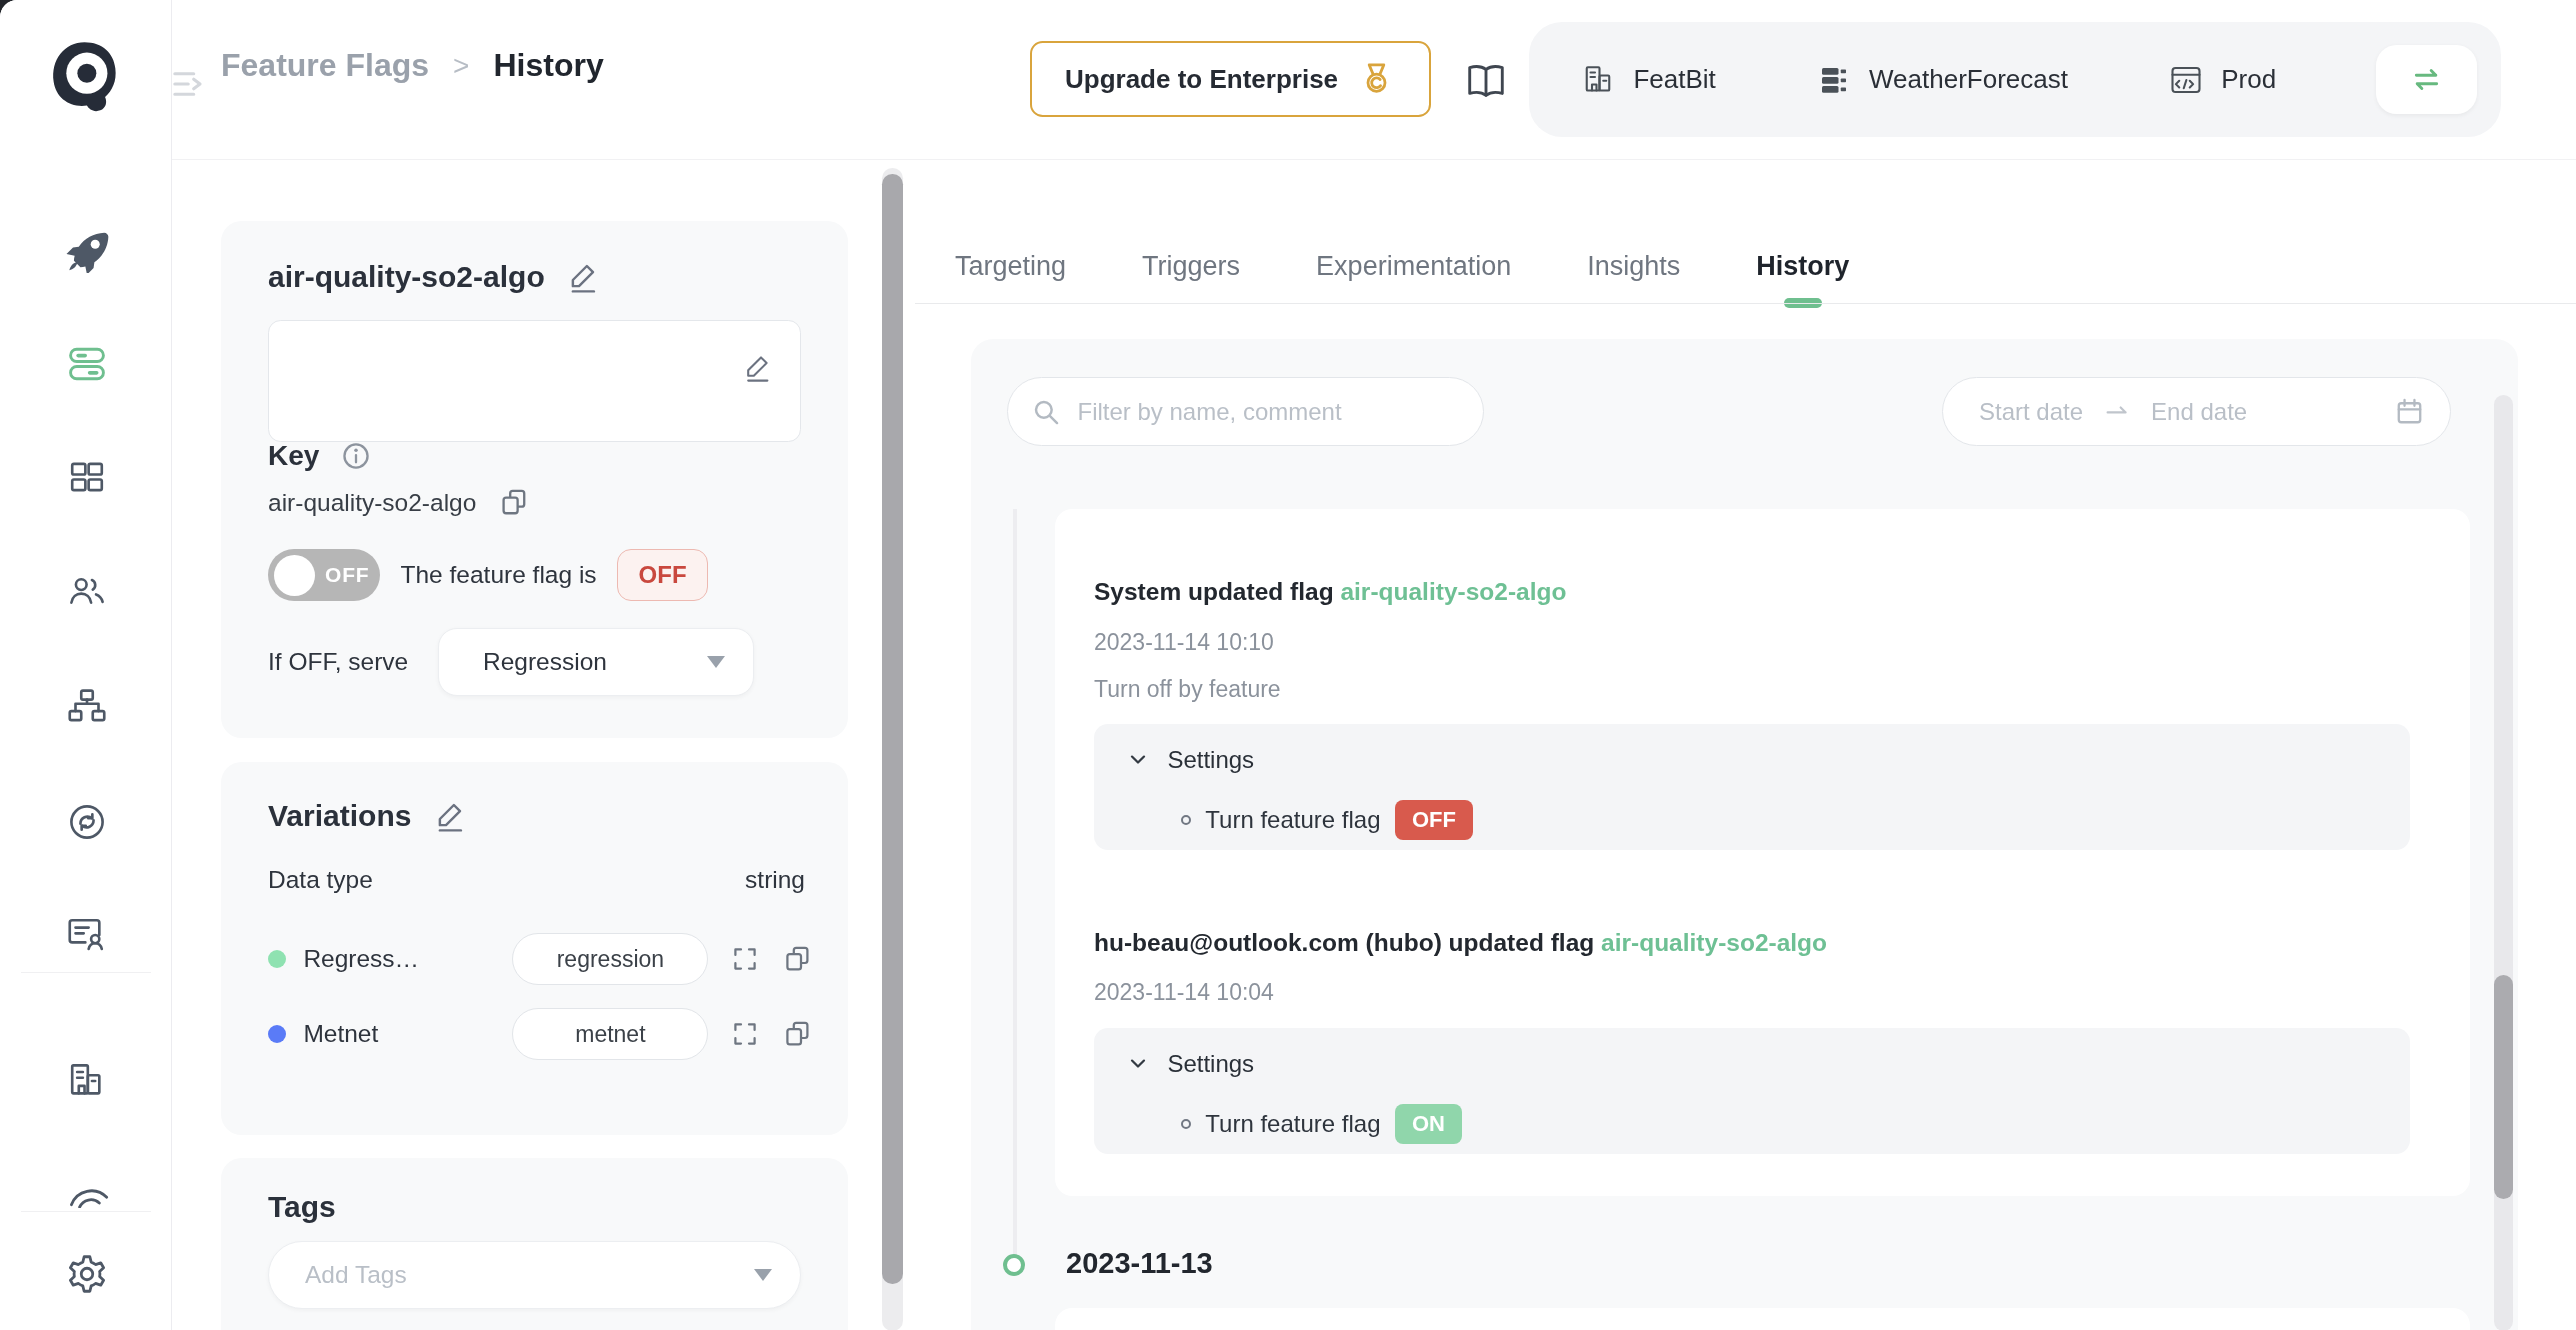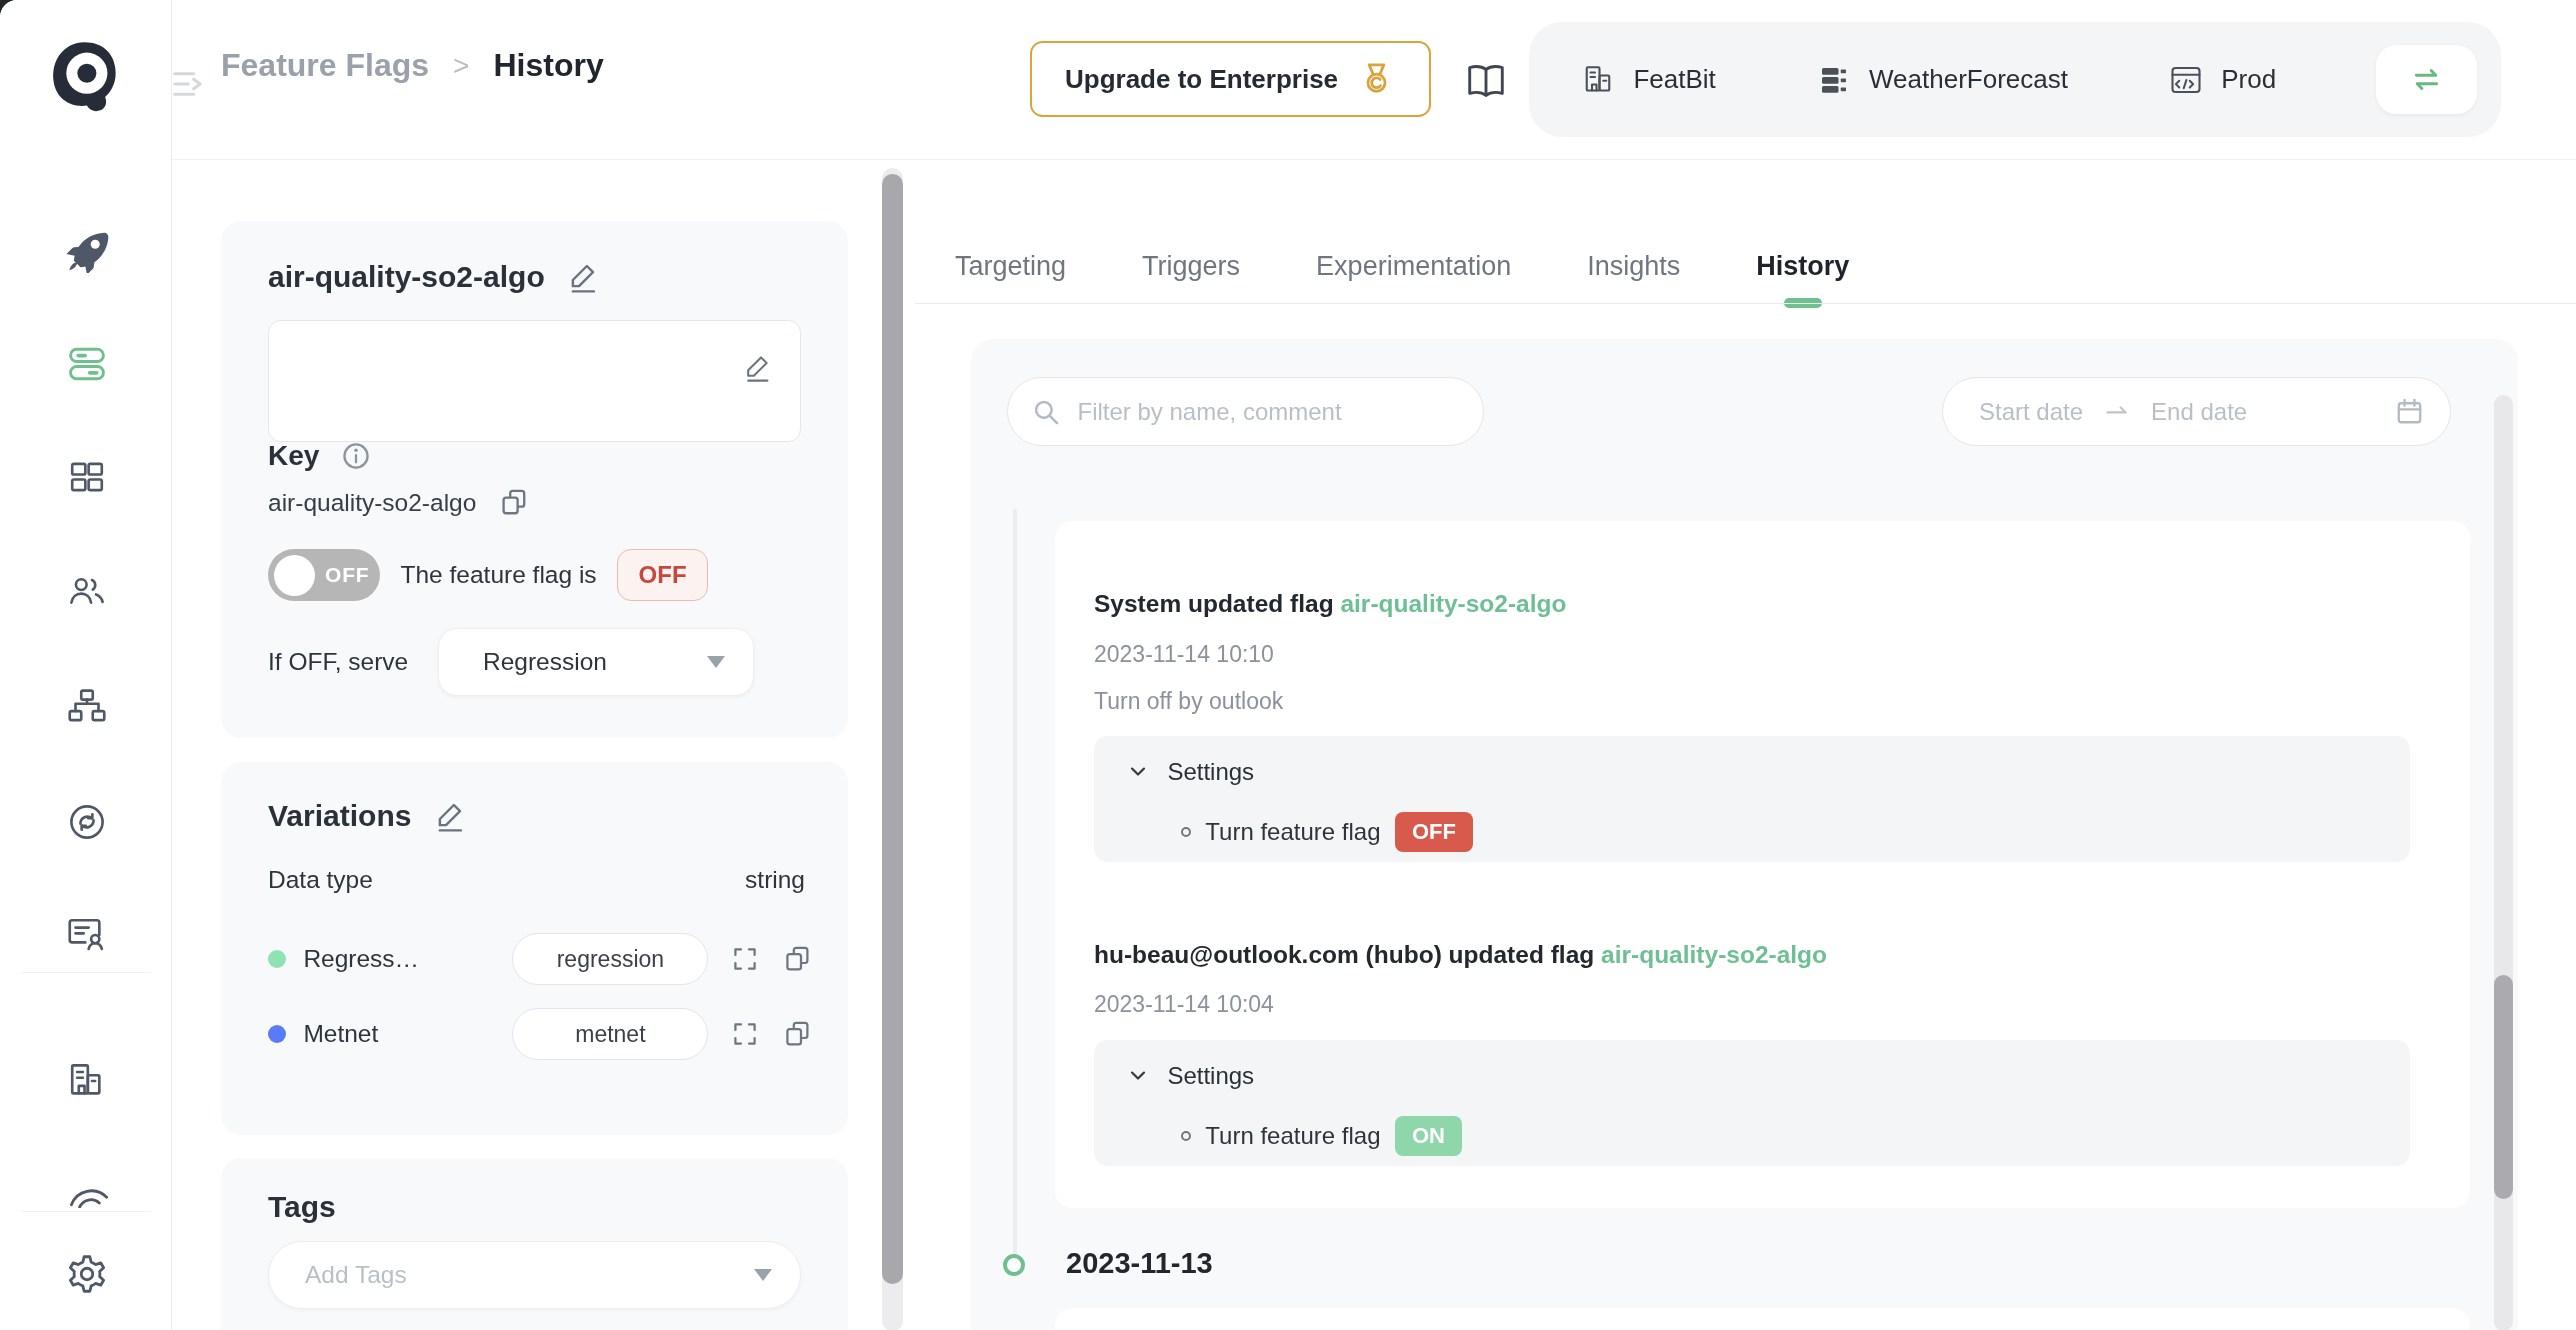--- a/index.html
+++ b/index.html
@@ -108,21 +108,21 @@
   .filter { position:absolute; top:38px; height:69px; background:#fff; border:1.6px solid #e3e6ea;
             border-radius:35px; display:flex; align-items:center; }
   .filter input { border:none; outline:none; background:transparent; flex:1;
                   font:24px "Liberation Sans",sans-serif; color:#2e343d; }
   .filter input::placeholder { color:#b9bfc7; }
   .ph { font-size:24px; color:#b9bfc7; }
   .timeline-line { position:absolute; left:42px; top:170px; width:4px; height:748px; background:#ededf0; }
   .timeline-dot { position:absolute; left:32px; top:915px; width:22px; height:22px; border-radius:50%;
                   background:#fff; border:4.7px solid #6fbf8f; }
   .date-head { position:absolute; left:95px; top:908px; font-size:29px; font-weight:700; color:#22272e; }
-  .tcard { position:absolute; left:84px; top:182px; width:1415px; height:687px;
+  .tcard { position:absolute; left:84px; top:170px; width:1415px; height:687px;
            background:#fff; border-radius:17.4px; }
   .tcard2 { position:absolute; left:84px; top:969px; width:1415px; height:95px;
             background:#fff; border-radius:17.4px; }
   .e-title { position:absolute; left:39px; font-size:24.5px; font-weight:700; color:#23282f; }
   .e-title a { color:#6ec094; text-decoration:none; cursor:pointer; }
   .e-time { position:absolute; left:39px; font-size:23px; color:#8b929c; }
   .e-comment { position:absolute; left:39px; font-size:23px; color:#8b929c; }
   .sbox { position:absolute; left:39px; width:1316px; height:126px; background:#f4f5f7; border-radius:14px; }
   .sbox .srow1 { position:absolute; left:32px; top:22px; display:flex; align-items:center; gap:17.4px; cursor:pointer; }
   .sbox .srow1 span { font-size:24px; color:#2a3038; }
@@ -506,21 +506,21 @@
 
     <div class="timeline-line"></div>
 
     <div class="tcard">
 
       <div class="e-title" style="top:69px;">
         <span>System updated flag</span>
         <a>air-quality-so2-algo</a>
       </div>
       <div class="e-time" style="top:120px;">2023-11-14 10:10</div>
-      <div class="e-comment" style="top:167px;">Turn off by outlook</div>
+      <div class="e-comment" style="top:167px;">Turn off by feature</div>
       <div class="sbox" style="top:215px;">
         <div class="srow1">
           <svg width="24" height="24" viewBox="0 0 28 28">
             <path class="st" d="M7 10l7 7 7-7" stroke="#333a43" stroke-width="2.6"></path>
           </svg>
           <span>Settings</span>
         </div>
         <div class="srow2">
           <span class="ring"></span>
           <span class="chg">Turn feature flag</span>

